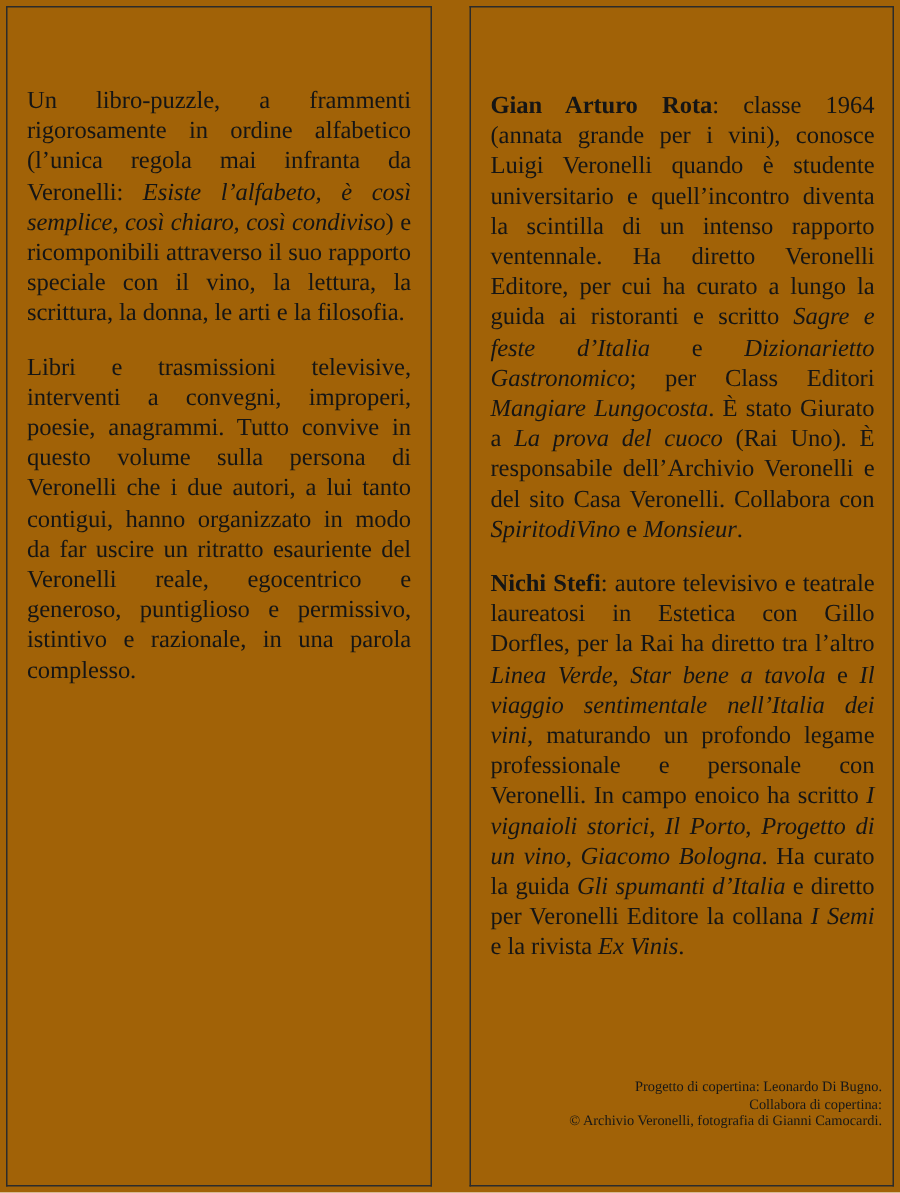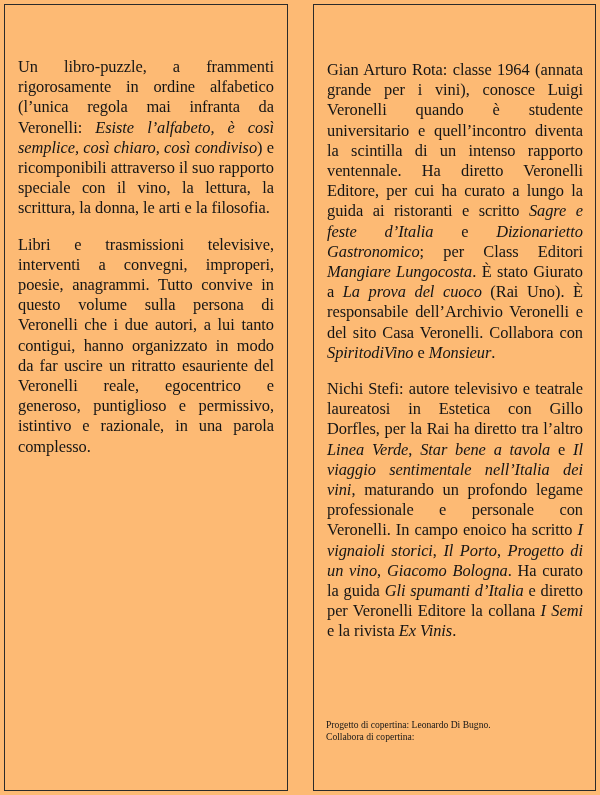--- a/index.html
+++ b/index.html
@@ -10,21 +10,21 @@
   }
   body {
     font-family: "Liberation Serif", "DejaVu Serif", serif;
     color: #151515;
   }
 
   .jacket {
     position: relative;
     width: 600px;
     height: 795px;
-    background: #fdba74;
+    background: #a16207;
     overflow: hidden;
     box-sizing: border-box;
   }
 
   
   .rule {
     position: absolute;
     background: #2b2b2b;
   }
   .rule-left   { left: 4px;   top: 4px; width: 1px; height: 787px; }
@@ -67,35 +67,35 @@
     text-justify: inter-word;
     hyphens: manual;
     -webkit-hyphens: manual;
     letter-spacing: -0.05px;
   }
   p.body:last-of-type { margin-bottom: 0; }
 
   .bio { margin-bottom: 15px; }
 
   .lead-name {
-    font-weight: normal;
+    font-weight: bold;
   }
 
   em, .ital {
     font-style: italic;
   }
 
   .credits {
     position: absolute;
     left: 326px;
     top: 719px;
     width: 262px;
     font-size: 9.6px;
     line-height: 11.6px;
-    text-align: left;
+    text-align: right;
     color: #171717;
   }
   .credits div { white-space: nowrap; }
 </style>
 </head>
 <body>
 
 <div class="jacket">
 
   <div class="rule rule-left"></div>
@@ -119,15 +119,16 @@
       <span class="lead-name">Gian Arturo Rota</span><span class="bio-run"><span>: classe 1964 (annata grande per i vini), conosce Luigi Veronelli quando è studente universitario e quell’incontro diventa la scintilla di un intenso rapporto ventennale. Ha diretto Veronelli Editore, per cui ha curato a lungo la guida ai ristoranti e scritto </span><em>Sagre e feste d’Italia</em><span> e </span><em>Dizionarietto Gastronomico</em><span>; per Class Editori </span><em>Mangiare Lungocosta</em><span>. È stato Giurato a </span><em>La prova del cuoco</em><span> (Rai Uno). È responsabile dell’Archivio Veronelli e del sito Casa Veronelli. Collabora con </span><em>SpiritodiVino</em><span> e </span><em>Monsieur</em><span>.</span></span>
     </p>
     <p class="body bio">
       <span class="lead-name">Nichi Stefi</span><span class="bio-run"><span>: autore televisivo e teatrale laureatosi in Estetica con Gillo Dorfles, per la Rai ha diretto tra l’altro </span><em>Linea Verde</em><span>, </span><em>Star bene a tavola</em><span> e </span><em>Il viaggio sentimentale nell’Italia dei vini</em><span>, maturando un profondo legame professionale e personale con Veronelli. In campo enoico ha scritto </span><em>I vignaioli storici</em><span>, </span><em>Il Porto</em><span>, </span><em>Progetto di un vino</em><span>, </span><em>Giacomo Bologna</em><span>. Ha curato la guida </span><em>Gli spumanti d’Italia</em><span> e diretto per Veronelli Editore la collana </span><em>I Semi</em><span> e la rivista </span><em>Ex Vinis</em><span>.</span></span>
     </p>
   </div>
 
   <div class="credits">
     <div>Progetto di copertina: Leonardo Di Bugno.</div>
     <div>Collabora di copertina:</div>
+    <div>© Archivio Veronelli, fotografia di Gianni Camocardi.</div>
   </div>
 
 </div>
 
 </body></html>

